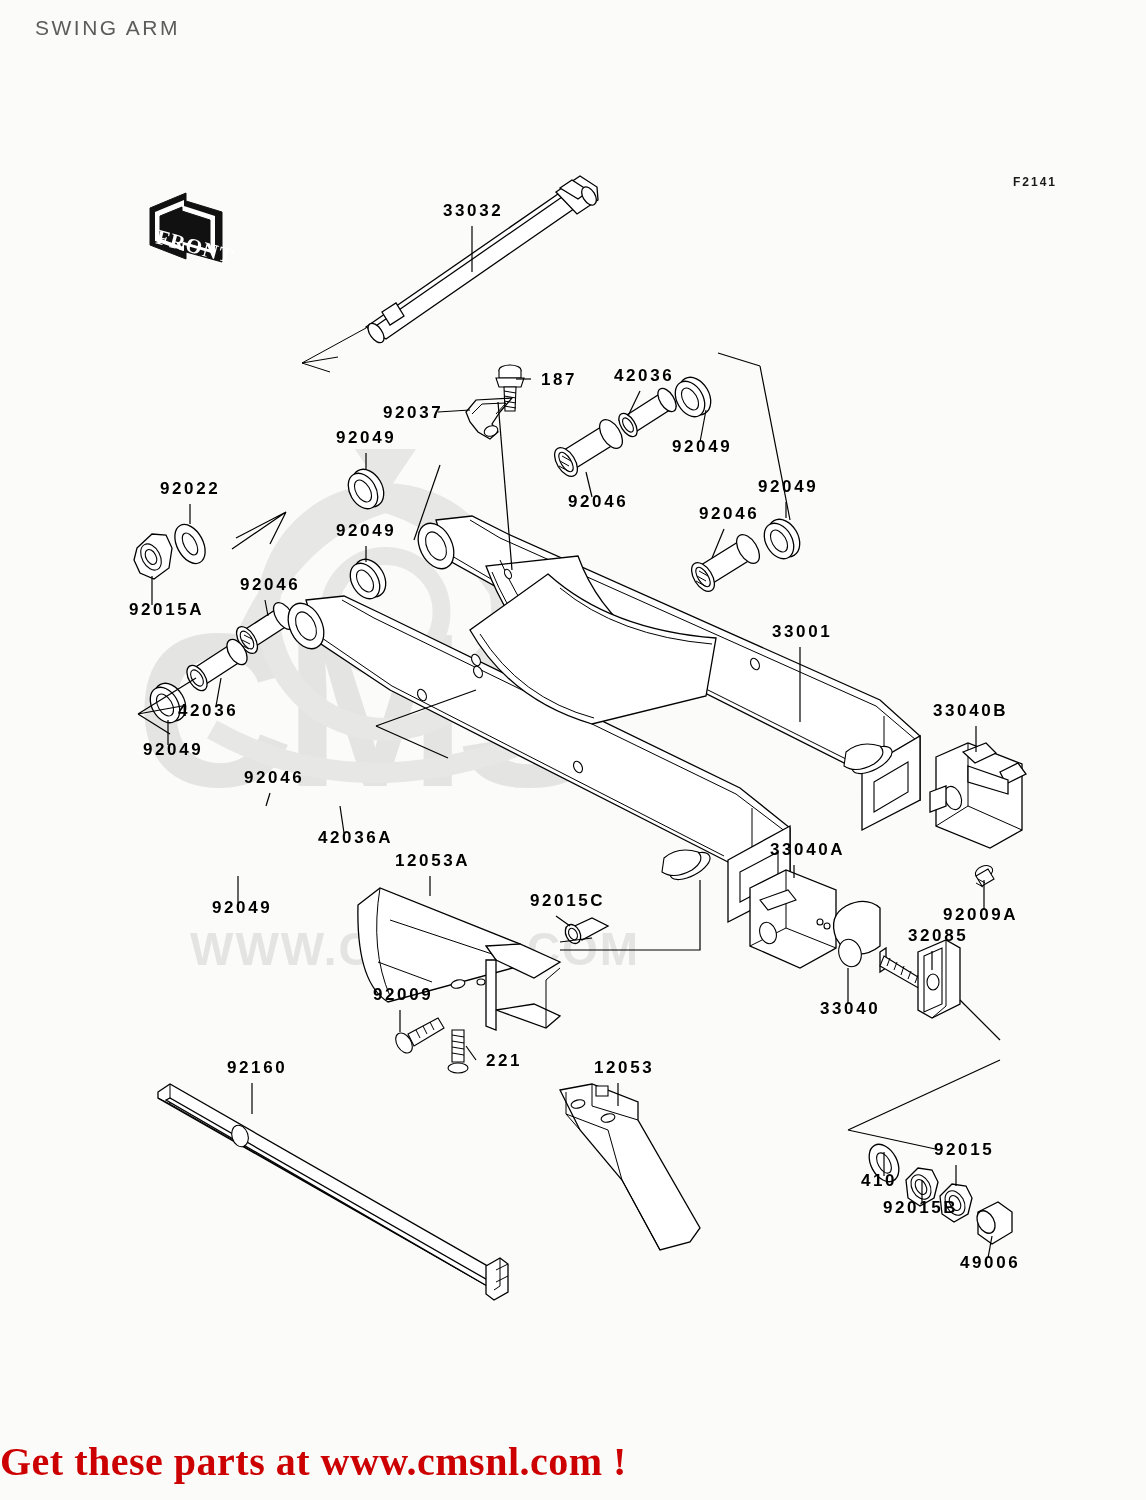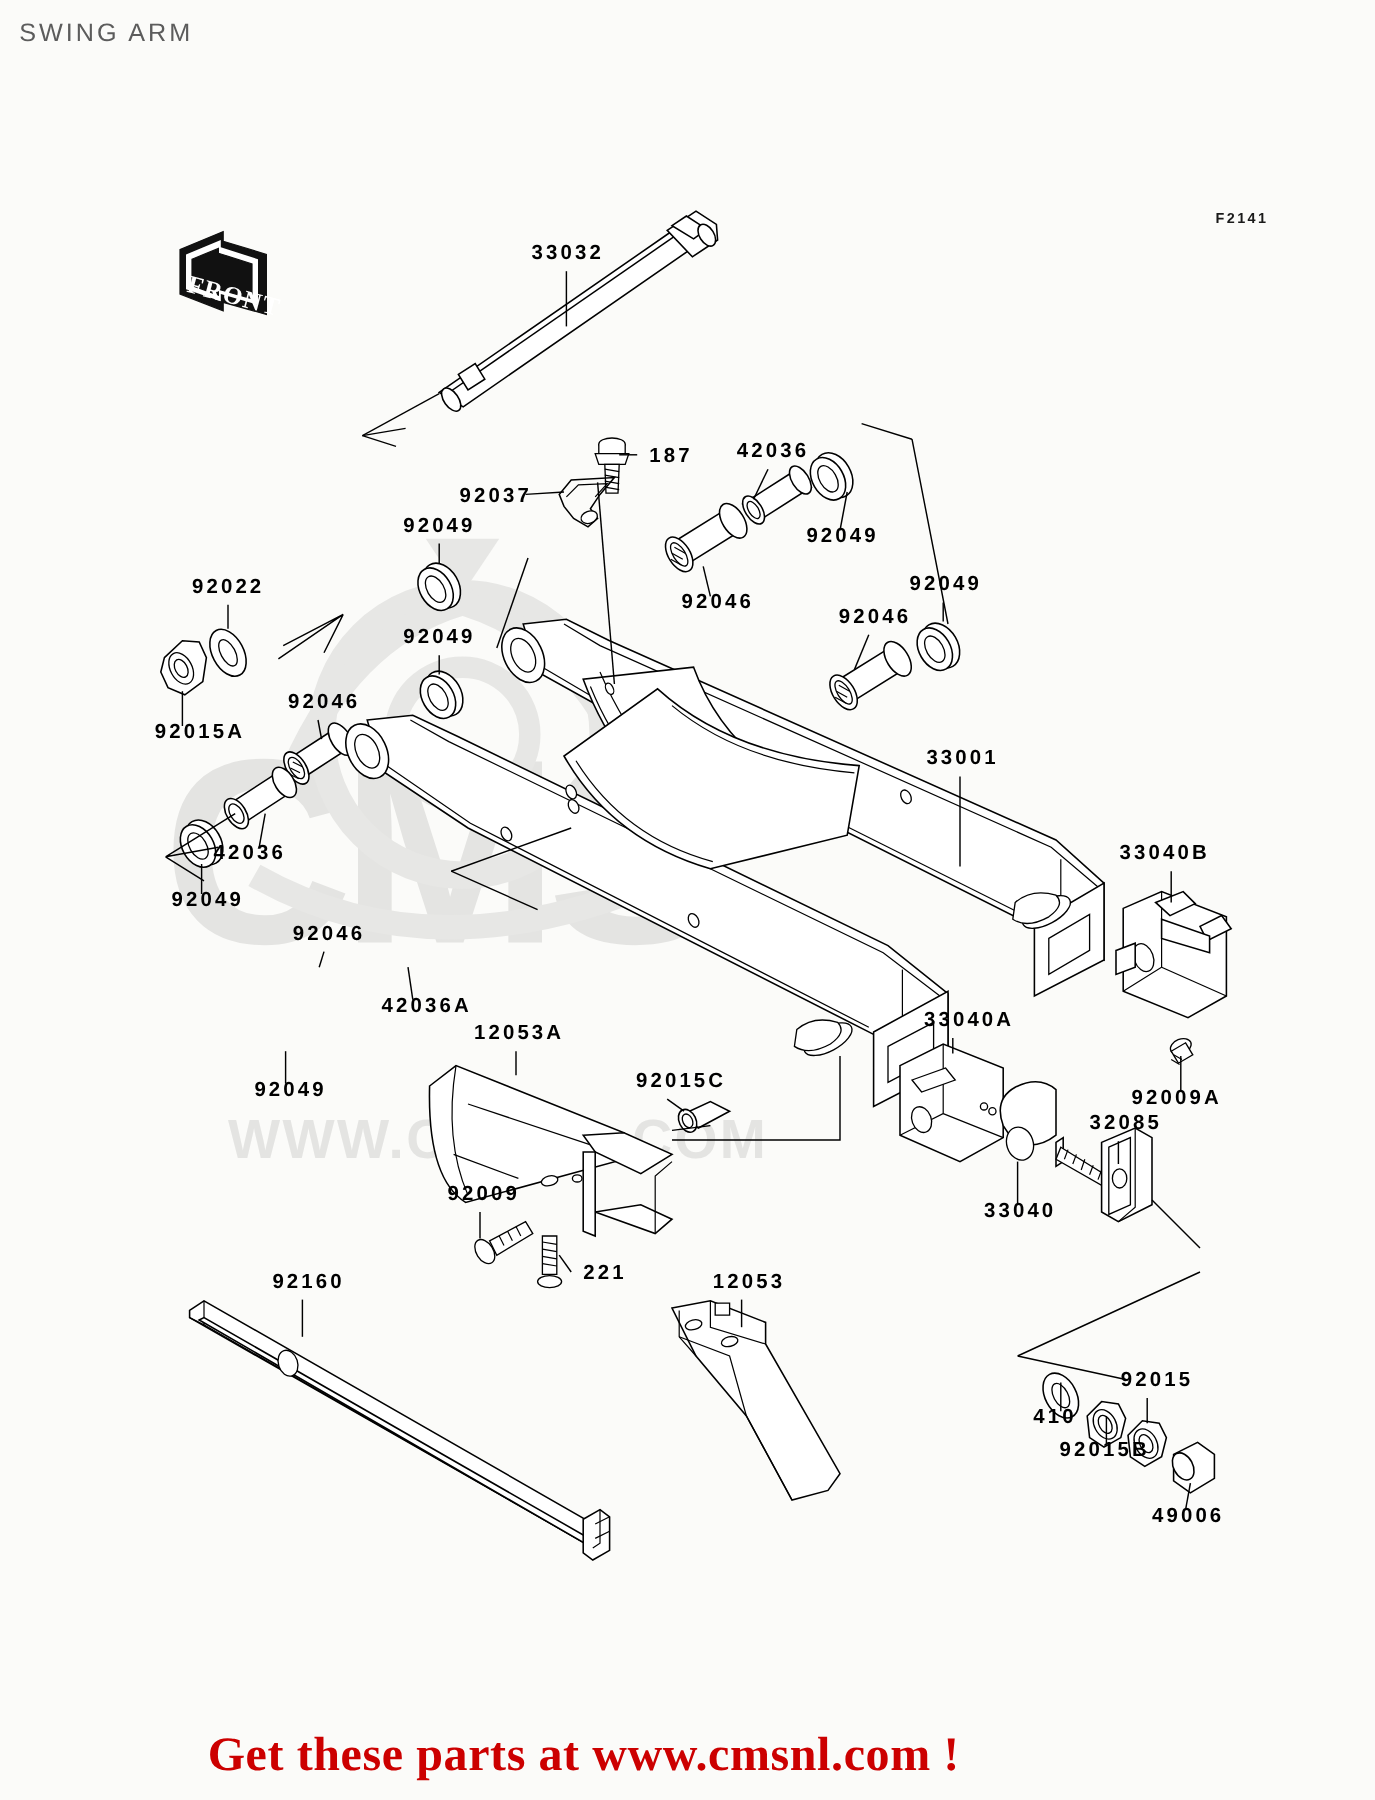--- a/index.html
+++ b/index.html
@@ -1,31 +1,31 @@
 <!DOCTYPE html>
 <html><head>
 <meta charset="utf-8">
 <style>
   html,body{margin:0;padding:0;background:#fbfbf9;}
   body{
     width:1146px;height:1500px;position:relative;overflow:hidden;
     font-family:"Liberation Sans", sans-serif;
   }
   #page-title{
-    position:absolute;left:16px;top:16px;
+    position:absolute;left:35px;top:16px;
     font-size:21px;letter-spacing:2.5px;color:#5c5c5c;
     font-family:"Liberation Sans", sans-serif;font-weight:400;
   }
   #ref-code{
     position:absolute;left:1013px;top:175px;
     font-size:12px;letter-spacing:2px;color:#1a1a1a;font-weight:700;
   }
   #diagram{position:absolute;left:0;top:0;width:1146px;height:1420px;}
   #footer-cta{
-    position:absolute;left:0;top:1438px;width:973px;text-align:center;
+    position:absolute;left:0;top:1438px;width:973px;text-align:left;
     font-family:"Liberation Serif", serif;font-weight:700;
     font-size:40px;color:#cc0000;letter-spacing:0.5px;
   }
   .lbl{
     font-family:"Liberation Sans", sans-serif;
     font-size:17px;font-weight:700;fill:#000;letter-spacing:2.6px;
   }
   .ln{stroke:#000;stroke-width:1.25;fill:none;}
   .ln-thin{stroke:#000;stroke-width:1;fill:none;}
   .pt{fill:#fff;stroke:#000;stroke-width:1.3;}

